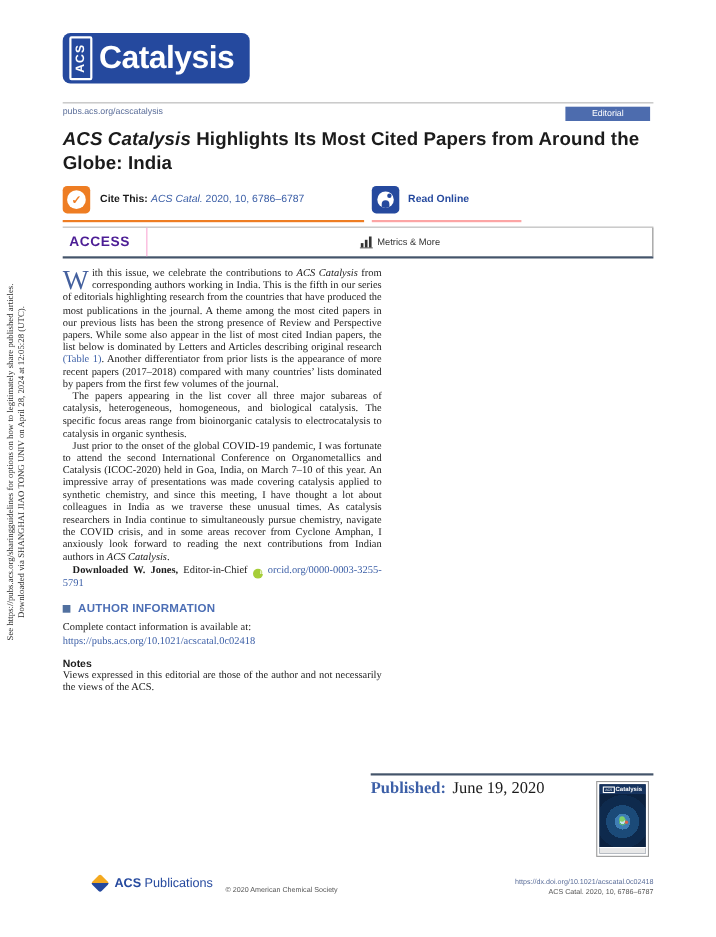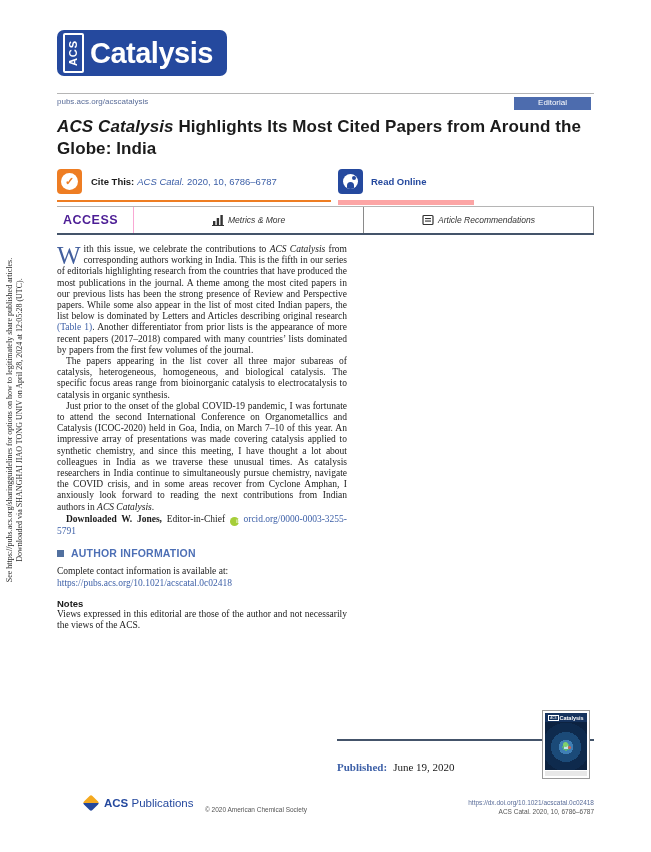--- a/index.html
+++ b/index.html
@@ -34,60 +34,60 @@
   .cite-box{position:absolute;left:57px;top:169px;width:274px;display:flex;align-items:center;gap:9px;
         border-bottom:2px solid #ee7d23;padding-bottom:6px;font-family:"Liberation Sans",sans-serif;}
   .cite-icon{width:25px;height:25px;background:#ee7d23;border-radius:4px;flex:0 0 auto;
         display:flex;align-items:center;justify-content:center;}
   .cite-check{width:17px;height:17px;background:#fff;border-radius:50%;display:flex;align-items:center;
         justify-content:center;color:#ee7d23;font-size:11px;font-weight:bold;}
   .cite-text{font-size:9.5px;color:#1a1a1a;}
   .cite-text b{margin-right:3px;}
   .cite-ref{color:#3c5fa7;}
   .read-box{position:absolute;left:338px;top:169px;width:136px;display:flex;align-items:center;gap:8px;
-        border-bottom:5px solid #fca5a5;padding-bottom:6px;font-family:"Liberation Sans",sans-serif;}
+        border-bottom:2px solid #fca5a5;padding-bottom:6px;font-family:"Liberation Sans",sans-serif;}
   .read-icon{width:25px;height:25px;background:#25499e;border-radius:4px;flex:0 0 auto;
         display:flex;align-items:center;justify-content:center;position:relative;}
   .read-globe{width:15px;height:15px;background:#fff;border-radius:50%;position:relative;overflow:hidden;}
   .read-globe:before{content:"";position:absolute;left:4px;top:8px;width:7px;height:7px;background:#25499e;
         border-radius:50% 50% 0 0;}
   .read-globe:after{content:"";position:absolute;right:2px;top:2px;width:4px;height:4px;background:#25499e;
         border-radius:50%;}
   .read-label{font-size:9.5px;font-weight:bold;color:#25499e;}
 
   
   .access-bar{position:absolute;left:57px;top:206px;width:537px;height:26px;
         border-top:1px solid #b5b5b5;border-bottom:2.5px solid #44546a;
         display:flex;align-items:center;font-family:"Liberation Sans",sans-serif;}
   .access-label{color:#4c1d95;font-size:12.5px;font-weight:bold;letter-spacing:0.5px;
         padding:0 15px 0 6px;align-self:stretch;display:flex;align-items:center;
         border-right:1px solid #f9a8d4;}
   .access-item{flex:1;display:flex;align-items:center;justify-content:center;gap:4px;
-        font-size:8.5px;color:#333;align-self:stretch;border-right:1px solid #8a8a8a;font-style:italic;}
+        font-size:8.5px;color:#333;align-self:stretch;border-right:1px solid #8a8a8a;}
 
   
   .body-col{position:absolute;left:57px;top:244px;width:290px;font-size:9.5px;line-height:11.2px;
         text-align:justify;}
   .para{margin:0;}
   .indent{text-indent:9px;}
   .dropcap{float:left;font-size:25px;line-height:21px;padding:1px 3px 0 0;color:#44609e;font-weight:normal;}
   .inline-link{color:#3c5fa7;text-decoration:none;}
   .author-line{margin-top:1px;}
   .orcid{display:inline-flex;align-items:center;justify-content:center;width:9px;height:9px;
         background:#a6ce39;border-radius:50%;color:#fff;font-family:"Liberation Sans",sans-serif;
         font-size:5px;font-weight:bold;vertical-align:-1px;}
   .section-head{margin:11px 0 7px;display:flex;align-items:center;gap:7px;
         font-family:"Liberation Sans",sans-serif;font-size:10.5px;font-weight:bold;color:#4d6fb5;
         letter-spacing:0.2px;}
   .bullet{width:7px;height:7px;background:#51709f;display:inline-block;}
   .notes-head{margin-top:9px;font-family:"Liberation Sans",sans-serif;font-weight:bold;font-size:9.5px;}
 
   
-  .published{position:absolute;left:337px;top:739px;width:257px;border-top:2px solid #44546a;
-        padding-top:20px;font-size:11px;}
+  .published{position:absolute;left:337px;top:703px;width:257px;border-top:2px solid #44546a;
+        padding-top:4px;font-size:15px;}
   .pub-label{color:#3c5fa7;font-weight:bold;margin-right:6px;}
   .cover{position:absolute;left:542px;top:710px;width:48px;height:69px;background:#fff;
         border:1px solid #9a9a9a;box-sizing:border-box;padding:2px;}
   .cover-inner{width:100%;height:100%;background:#0c2240;display:flex;flex-direction:column;}
   .cover-head{height:9px;display:flex;align-items:center;justify-content:center;gap:1px;
         background:#16335e;}
   .cover-acs{font-family:"Liberation Sans",sans-serif;font-size:3px;color:#fff;border:0.5px solid #fff;
         padding:0 1px;}
   .cover-title{font-family:"Liberation Sans",sans-serif;font-size:5.5px;font-weight:bold;color:#fff;}
   .cover-art{flex:1;background:
@@ -158,28 +158,20 @@
     <span class="access-label">ACCESS</span>
     <span class="access-item">
       <svg width="12" height="12" viewBox="0 0 12 12">
           <rect x="1" y="7" width="2.4" height="4" fill="#333"></rect>
           <rect x="4.7" y="4" width="2.4" height="7" fill="#333"></rect>
           <rect x="8.4" y="1" width="2.4" height="10" fill="#333"></rect>
           <rect x="0" y="11" width="12" height="1" fill="#333"></rect>
         </svg>
       <span>Metrics &amp; More</span>
     </span>
-    <span class="access-item">
-      <svg width="12" height="12" viewBox="0 0 12 12">
-          <rect x="1" y="1.5" width="10" height="9" fill="none" stroke="#333" stroke-width="1.2" rx="1"></rect>
-          <rect x="3" y="4" width="6" height="1.1" fill="#333"></rect>
-          <rect x="3" y="6.5" width="6" height="1.1" fill="#333"></rect>
-        </svg>
-      <span>Article Recommendations</span>
-    </span>
   </div>
 
   <div class="body-col">
     <p class="para"><span class="dropcap">W</span><span>ith this issue, we celebrate the contributions to </span><i>ACS Catalysis</i><span> from corresponding authors working in India. This is the fifth in our series of editorials highlighting research from the countries that have produced the most publications in the journal. A theme among the most cited papers in our previous lists has been the strong presence of Review and Perspective papers. While some also appear in the list of most cited Indian papers, the list below is dominated by Letters and Articles describing original research </span><a class="inline-link" href="#">(Table 1)</a><span>. Another differentiator from prior lists is the appearance of more recent papers (2017–2018) compared with many countries’ lists dominated by papers from the first few volumes of the journal.</span></p>
     <p class="para indent">The papers appearing in the list cover all three major subareas of catalysis, heterogeneous, homogeneous, and biological catalysis. The specific focus areas range from bioinorganic catalysis to electrocatalysis to catalysis in organic synthesis.</p>
     <p class="para indent"><span>Just prior to the onset of the global COVID-19 pandemic, I was fortunate to attend the second International Conference on Organometallics and Catalysis (ICOC-2020) held in Goa, India, on March 7–10 of this year. An impressive array of presentations was made covering catalysis applied to synthetic chemistry, and since this meeting, I have thought a lot about colleagues in India as we traverse these unusual times. As catalysis researchers in India continue to simultaneously pursue chemistry, navigate the COVID crisis, and in some areas recover from Cyclone Amphan, I anxiously look forward to reading the next contributions from Indian authors in </span><i>ACS Catalysis</i><span>.</span></p>
     <p class="para indent author-line"><b>Downloaded W. Jones,</b><span> Editor-in-Chief </span><span class="orcid">iD</span> <a class="inline-link" href="#">orcid.org/0000-0003-3255-5791</a></p>
 
     <div class="section-head">
       <span class="bullet"></span>

